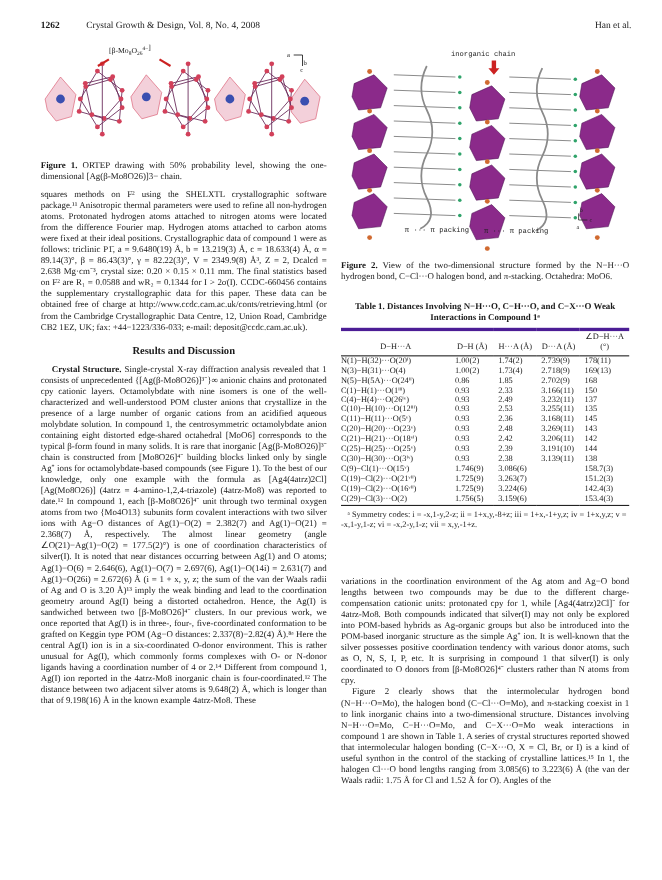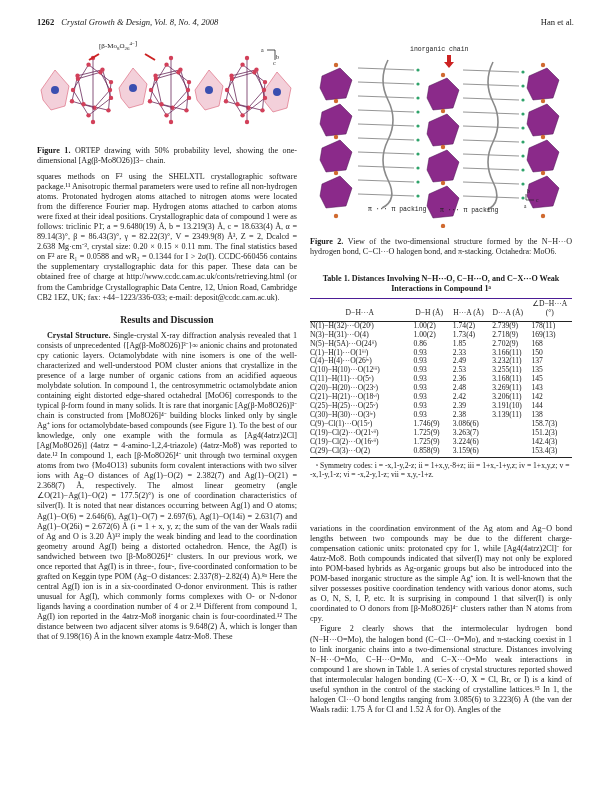--- a/index.html
+++ b/index.html
@@ -1,35 +1,35 @@
 <!DOCTYPE html>
 <html><head>
 <meta charset="utf-8">
 <style>
   html, body { margin:0; padding:0; background:#fff; }
   body { width:602px; height:800px; position:relative; overflow:hidden;
          font-family:"Liberation Serif", serif; color:#1a1a1a; }
   .hdr { position:absolute; top:17px; left:37px; right:28px; height:12px; font-size:8.6px; }
   .hdr .pn { font-weight:bold; }
-  .hdr .jr { font-style:italic; margin-left:5px; }
+  .hdr .jr { margin-left:22px; }
   .hdr .au { position:absolute; right:0; top:0; }
   .col { position:absolute; font-size:8.1px; line-height:10.05px; text-align:justify; }
   .lc { left:37px; width:260px; }
   .rc { left:310px; width:262px; }
   .fig { position:absolute; }
   .cap { font-size:8.1px; line-height:10px; text-align:justify; }
   .cap b { font-weight:bold; }
   p { margin:0; }
   .ind { text-indent:10px; }
   h3 { margin:0; font-size:9.6px; font-weight:bold; text-align:center; }
   .tbl-title { font-size:8.1px; font-weight:bold; text-align:center; line-height:10px; }
   table { border-collapse:collapse; width:100%; font-size:7.6px; line-height:8.9px; }
   th { font-weight:normal; text-align:center; vertical-align:bottom; padding:1px 0 2px 0; }
   td { padding:0; white-space:nowrap; }
-  thead tr:first-child th { border-top:1px solid #4c1d95; }
+  thead tr:first-child th { border-top:3px solid #4c1d95; }
   thead tr:last-child th { border-bottom:0.8px solid #222; }
   tbody tr:last-child td { border-bottom:0.8px solid #222; padding-bottom:2px; }
   .tfoot { font-size:7.6px; line-height:9px; margin-top:3px; text-indent:6px; }
 </style>
 </head>
 <body>
 
 <div class="hdr">
   <span class="pn">1262</span>
   <span class="jr">Crystal Growth &amp; Design, Vol. 8, No. 4, 2008</span>
@@ -364,21 +364,21 @@
         </tr>
         <tr>
           <td>C(19)−Cl(2)···O(16ᵛⁱⁱ)</td>
           <td style="padding-left: 4px;">1.725(9)</td>
           <td style="text-align: left; padding-left: 4px;">3.224(6)</td>
           <td style="padding-left: 4px;"></td>
           <td style="padding-left: 4px;">142.4(3)</td>
         </tr>
         <tr>
           <td>C(29)−Cl(3)···O(2)</td>
-          <td style="padding-left: 4px;">0.858(9)</td>
+          <td style="padding-left: 4px;">1.756(5)</td>
           <td style="text-align: left; padding-left: 4px;">3.159(6)</td>
           <td style="padding-left: 4px;"></td>
           <td style="padding-left: 4px;">153.4(3)</td>
         </tr>
       </tbody>
   </table>
   <div class="tfoot">ᵃ Symmetry codes: i = -x,1-y,2-z; ii = 1+x,y,-8+z; iii = 1+x,-1+y,z; iv = 1+x,y,z; v = -x,1-y,1-z; vi = -x,2-y,1-z; vii = x,y,-1+z.</div>
 </div>
 
 <div class="col rc" style="top:524px;">

